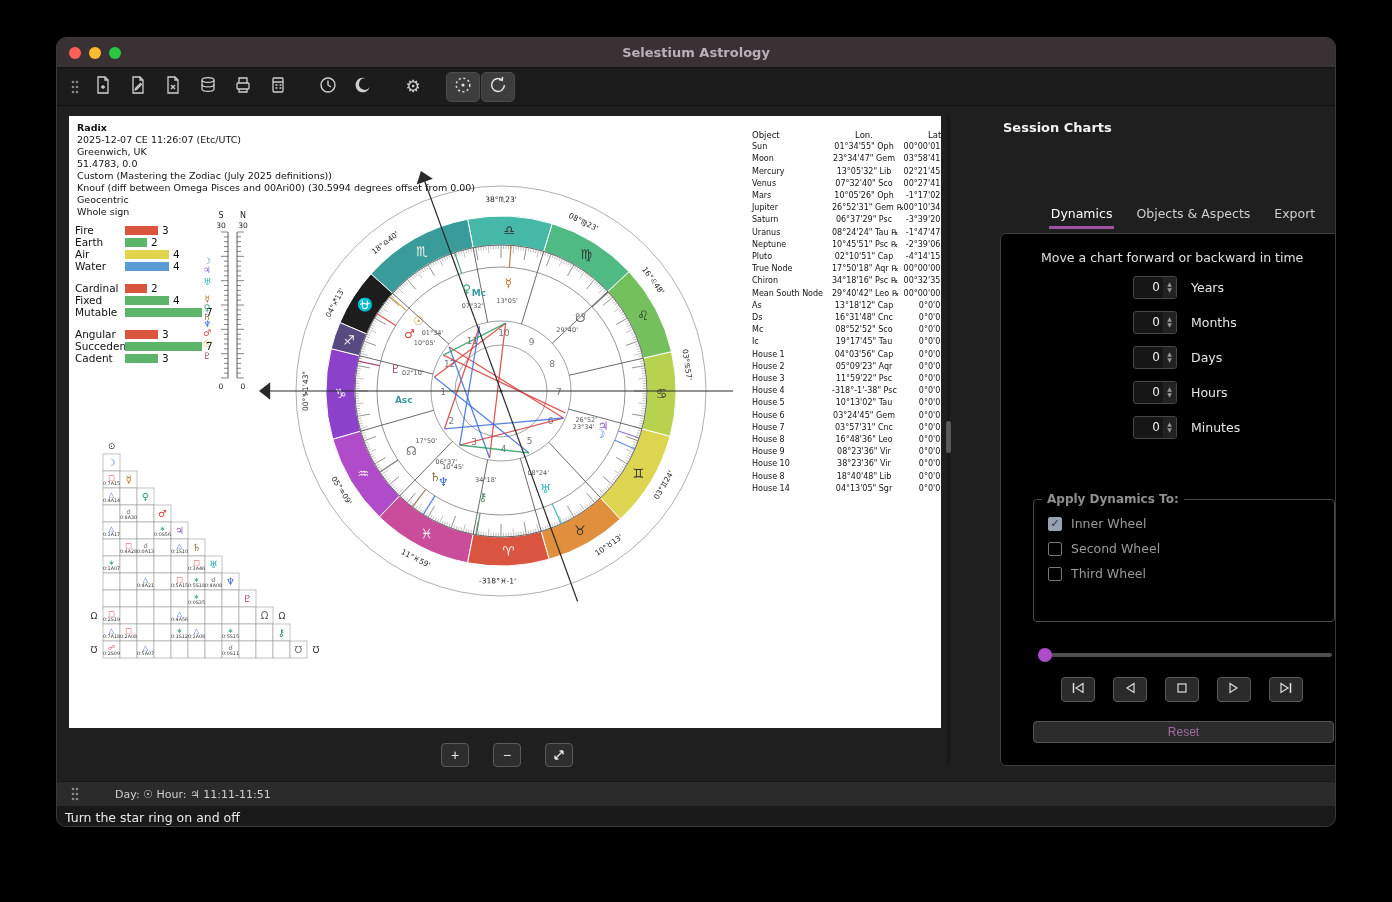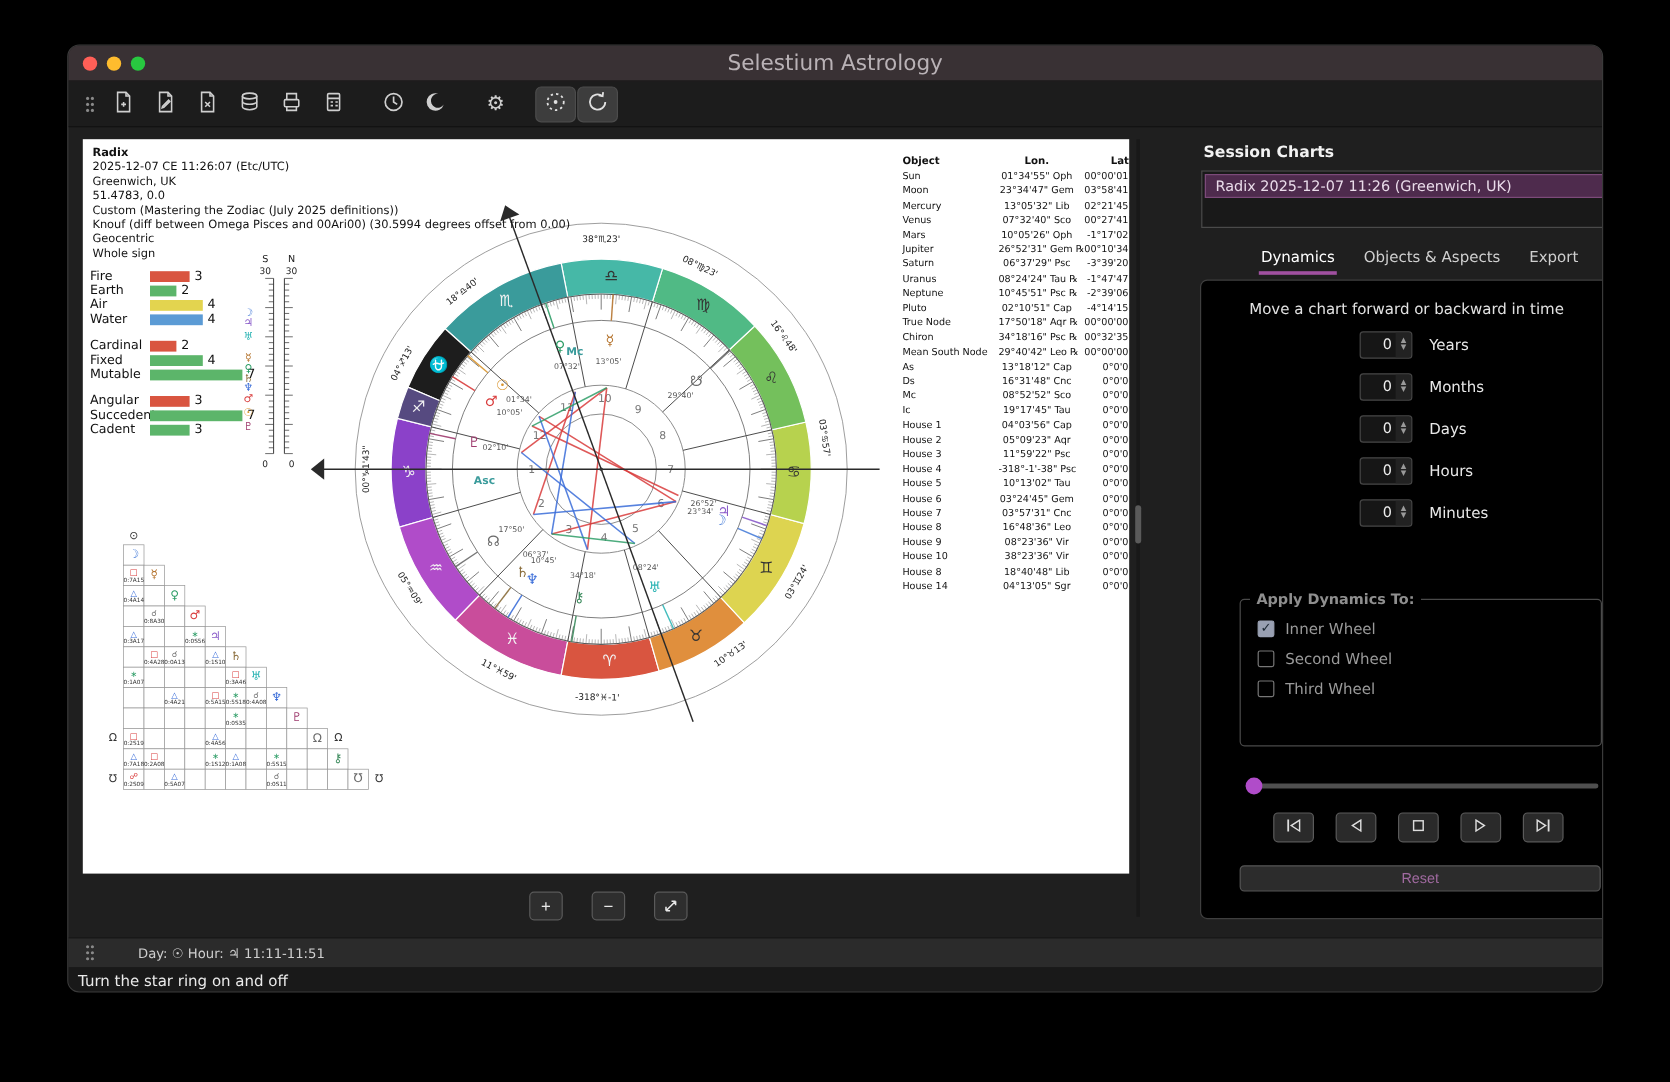--- a/index.html
+++ b/index.html
@@ -4,42 +4,42 @@
 <style>
 *{box-sizing:border-box;margin:0;padding:0}
 body{background:#000;width:1392px;height:902px;position:relative;overflow:hidden;
   font-family:"DejaVu Sans","Liberation Sans",sans-serif}
 .window{position:absolute;left:56px;top:37px;width:1280px;height:790px;background:#1f1f1f;
   border-radius:10px;overflow:hidden;border:1px solid #3a3a3a;box-shadow:0 24px 70px rgba(0,0,0,.85)}
 .titlebar{height:30px;background:#393134;position:relative;display:flex;align-items:center;justify-content:center;border-bottom:1px solid #141414}
 .traffic{position:absolute;left:12px;top:9px;display:flex;gap:8px}
 .tl{width:12px;height:12px;border-radius:50%}
 .tl.red{background:#ff5f57}.tl.yellow{background:#febc2e}.tl.green{background:#28c840}
-.title{font-size:18px;font-weight:normal;color:#b9b2b6}
+.title{font-size:13px;font-weight:bold;color:#b9b2b6}
 .toolbar{height:38px;background:#1c1c1c;display:flex;align-items:center;padding:0 8px;gap:1px;border-bottom:1px solid #121212}
 .tb-btn{width:34px;height:30px;background:none;border:none;display:flex;align-items:center;justify-content:center;border-radius:5px;color:#cfcfcf;cursor:pointer}
 .tb-btn.active{background:#3d3d3d;border:1px solid #4c4c4c}
 .tb-gear{font-size:17px;color:#cfcfcf}
 .tb-sep{width:14px}
 .grip{display:flex;align-items:center;justify-content:center;width:20px}
 .chart-panel{position:absolute;left:12px;top:78px;width:872px;height:612px;background:#fff;overflow:hidden}
 .chart-info{position:absolute;left:8px;top:6px;color:#111;font-size:9.5px;line-height:12px;z-index:3}
 .chart-info div:first-child{font-weight:bold}
 #tallies{position:absolute;left:6px;top:108px;z-index:3}
 .tally-group{margin-bottom:10px}
 .tally-row{display:flex;align-items:center;height:12px;font-size:10.5px;color:#111}
 .t-label{width:50px}
 .t-bar{height:9px;display:inline-block}
 .t-val{margin-left:4px}
 #decl-svg{position:absolute;left:128px;top:92px;z-index:3}
 #wheel-svg{position:absolute;left:0;top:0;z-index:1}
 #grid-svg{position:absolute;left:6px;top:322px;z-index:3}
 #obj-table{position:absolute;left:683px;top:13px;z-index:3}
 .ot-row{display:flex;font-size:8px;line-height:12.2px;color:#111;white-space:nowrap}
-.ot-head{font-weight:bold;font-size:8.5px}
+.ot-head{font-weight:normal;font-size:8.5px}
 .ot-name{width:80px}
 .ot-lon{width:64px;text-align:center}
 .ot-lat{width:48px;text-align:right}
 .splitter{position:absolute;left:890px;top:78px;width:3px;height:648px;background:#181818}
 .splitter .handle{position:absolute;left:-1px;top:305px;width:5px;height:32px;border-radius:3px;background:#5a5a5a}
 .zoom-controls{position:absolute;left:384px;top:705px;display:flex;gap:24px}
 .zoom-btn{width:28px;height:24px;background:#2e2e2e;border:1px solid #5a5a5a;border-radius:4px;color:#e8e8e8;font-size:14px;display:flex;align-items:center;justify-content:center;cursor:pointer}
 .side-panel{position:absolute;left:942px;top:80px;width:368px;height:680px}
 .session-title{position:absolute;left:4px;top:2px;font-size:13px;font-weight:bold;color:#f2f2f2}
 .chart-list{position:absolute;left:2px;right:4px;top:24px;height:48px;background:#191919;border:1px solid #4a4a4a}
@@ -1122,23 +1122,20 @@
     <button class="zoom-btn">−</button>
     <button class="zoom-btn">
         <svg width="14" height="14" viewBox="0 0 14 14" fill="none" stroke="#e8e8e8" stroke-width="1.3">
           <path d="M3 11L11 3M3 11v-3.4M3 11h3.4M11 3v3.4M11 3H7.6"></path>
         </svg>
       </button>
   </div>
 
   <div class="side-panel">
     <div class="session-title">Session Charts</div>
-    <div class="chart-list" id="chart-list">
-        <div class="chart-item selected">Radix 2025-12-07 11:26 (Greenwich, UK)</div>
-      </div>
     <div class="tabs">
       <span class="tab active">Dynamics</span>
       <span class="tab">Objects &amp; Aspects</span>
       <span class="tab">Export</span>
     </div>
     <div class="dyn-card">
       <div class="dyn-heading">Move a chart forward or backward in time</div>
       <div id="spin-stack">
           <div class="spin-row">
             <span class="spin-box">

